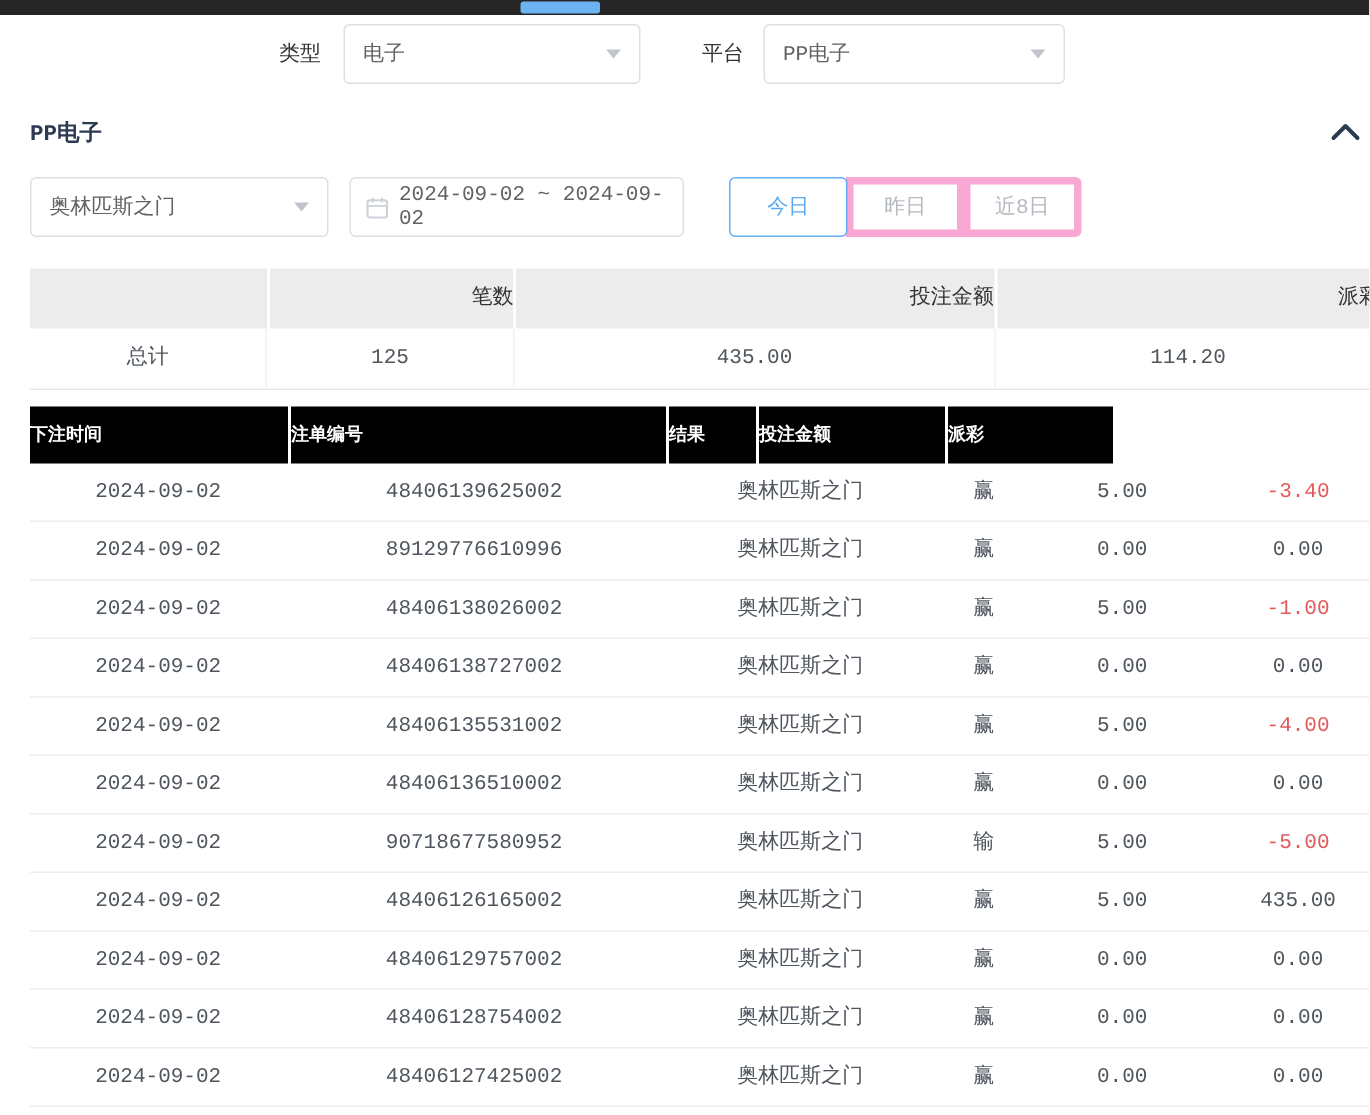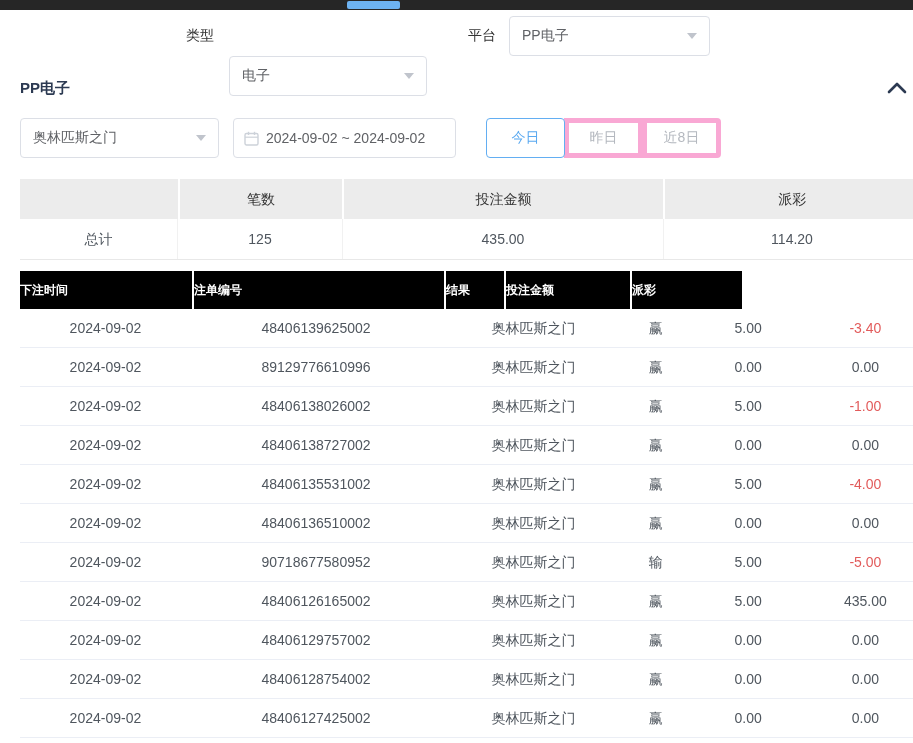--- a/index.html
+++ b/index.html
@@ -1,38 +1,38 @@
 <!DOCTYPE html>
 <html><head>
 <meta charset="utf-8">
 <style>
   html,body{margin:0;padding:0;background:#fff;}
   .screen{
     position:relative;
     width:913px;height:743px;
     overflow:hidden;
     background:#fff;
-    font-family:Liberation Sans, sans-serif;
+    font-family:Liberation Mono, monospace;
     color:#333;
   }
   
   .top-bar{position:absolute;left:0;top:0;width:913px;height:10px;background:#262626;}
   .top-bar .thumb{position:absolute;left:347px;top:1px;width:53px;height:8px;background:#6db3f2;border-radius:2px;}
 
   
   .flabel{position:absolute;top:27px;font-size:14px;color:#333;}
   .lbl-type{left:186px;}
   .lbl-platform{left:468px;text-align:right;}
   .select{
     position:absolute;top:16px;height:40px;box-sizing:border-box;
     border:1px solid #dcdfe6;border-radius:4px;background:#fff;
     font-size:14px;color:#606266;cursor:pointer;
     display:flex;align-items:center;padding:0 30px 0 12px;
   }
-  .sel-type{left:229px;width:198px;margin-top:40px;}
+  .sel-type{left:229px;width:198px;}
   .sel-platform{left:509px;width:201px;}
   .caret{
     position:absolute;right:12px;top:50%;transform:translateY(-50%);
     width:0;height:0;border-left:5px solid transparent;border-right:5px solid transparent;
     border-top:6px solid #c0c4cc;
   }
   
   .section-title{position:absolute;left:20px;top:79px;font-size:15px;font-weight:bold;color:#2c3a52;}
   .collapse-icon{position:absolute;left:886px;top:79px;width:22px;height:18px;cursor:pointer;}
 
@@ -58,21 +58,21 @@
   .search-btn{
     position:absolute;left:715px;top:118px;width:80px;height:40px;
     background:#63aef2;border:none;border-radius:4px;
     color:#fff;font-size:14px;font-weight:bold;cursor:pointer;
     font-family:inherit;
   }
 
   
   .summary{position:absolute;left:20px;top:179px;width:900px;}
   .summary .hrow{display:flex;gap:2px;height:40px;}
-  .summary .hcell{background:#ececec;font-size:14px;color:#333;text-align:center;line-height:40px;}
+  .summary .hcell{background:#ececec;font-size:14px;color:#333;text-align:right;line-height:40px;}
   .summary .brow{display:flex;height:40px;border-bottom:1px solid #e8e8e8;}
   .summary .bcell{font-size:14px;color:#4f565e;text-align:center;line-height:40px;border-right:1px solid #f1f1f1;box-sizing:border-box;}
   .summary .bcell:last-child{border-right:none;}
   .sc1{width:158px;} .sc2{width:163px;} .sc3{width:319px;} .sc4{width:256px;}
   .summary .brow .sc2{width:165px;} .summary .brow .sc3{width:321px;} .summary .brow .sc4{width:256px;}
 
   
   .bet-table{position:absolute;left:20px;top:271px;width:900px;}
   .bet-table .hrow{display:flex;gap:2px;height:38px;}
   .bet-table .hcell{background:#000000;color:#fff;font-size:12px;font-weight:bold;text-align:left;line-height:38px;}

